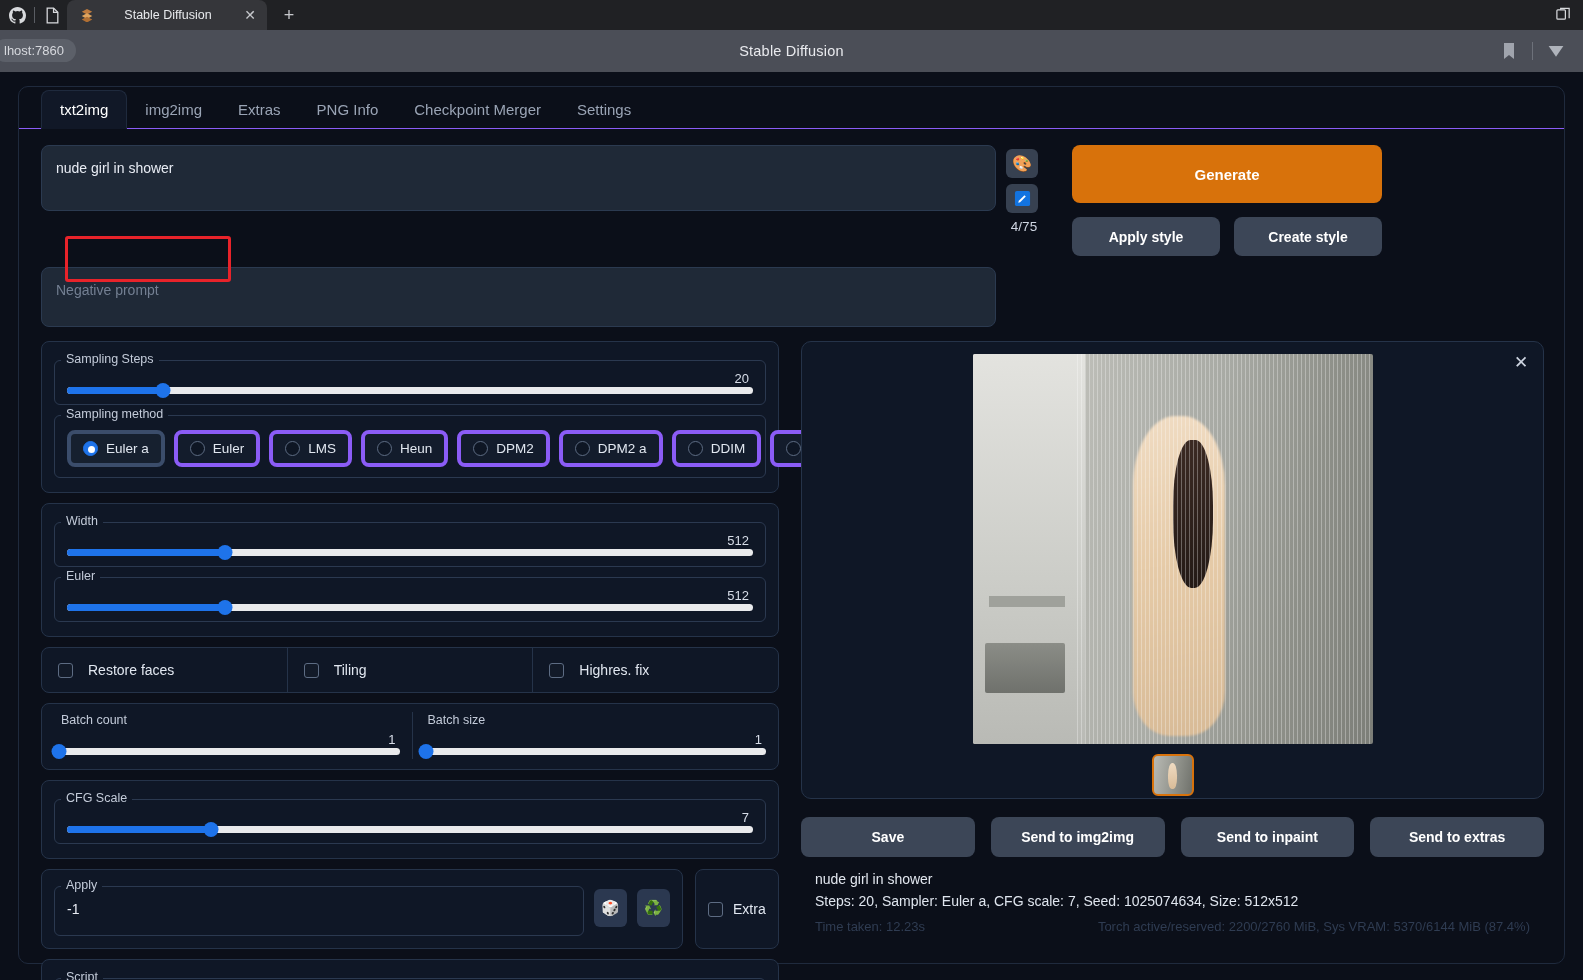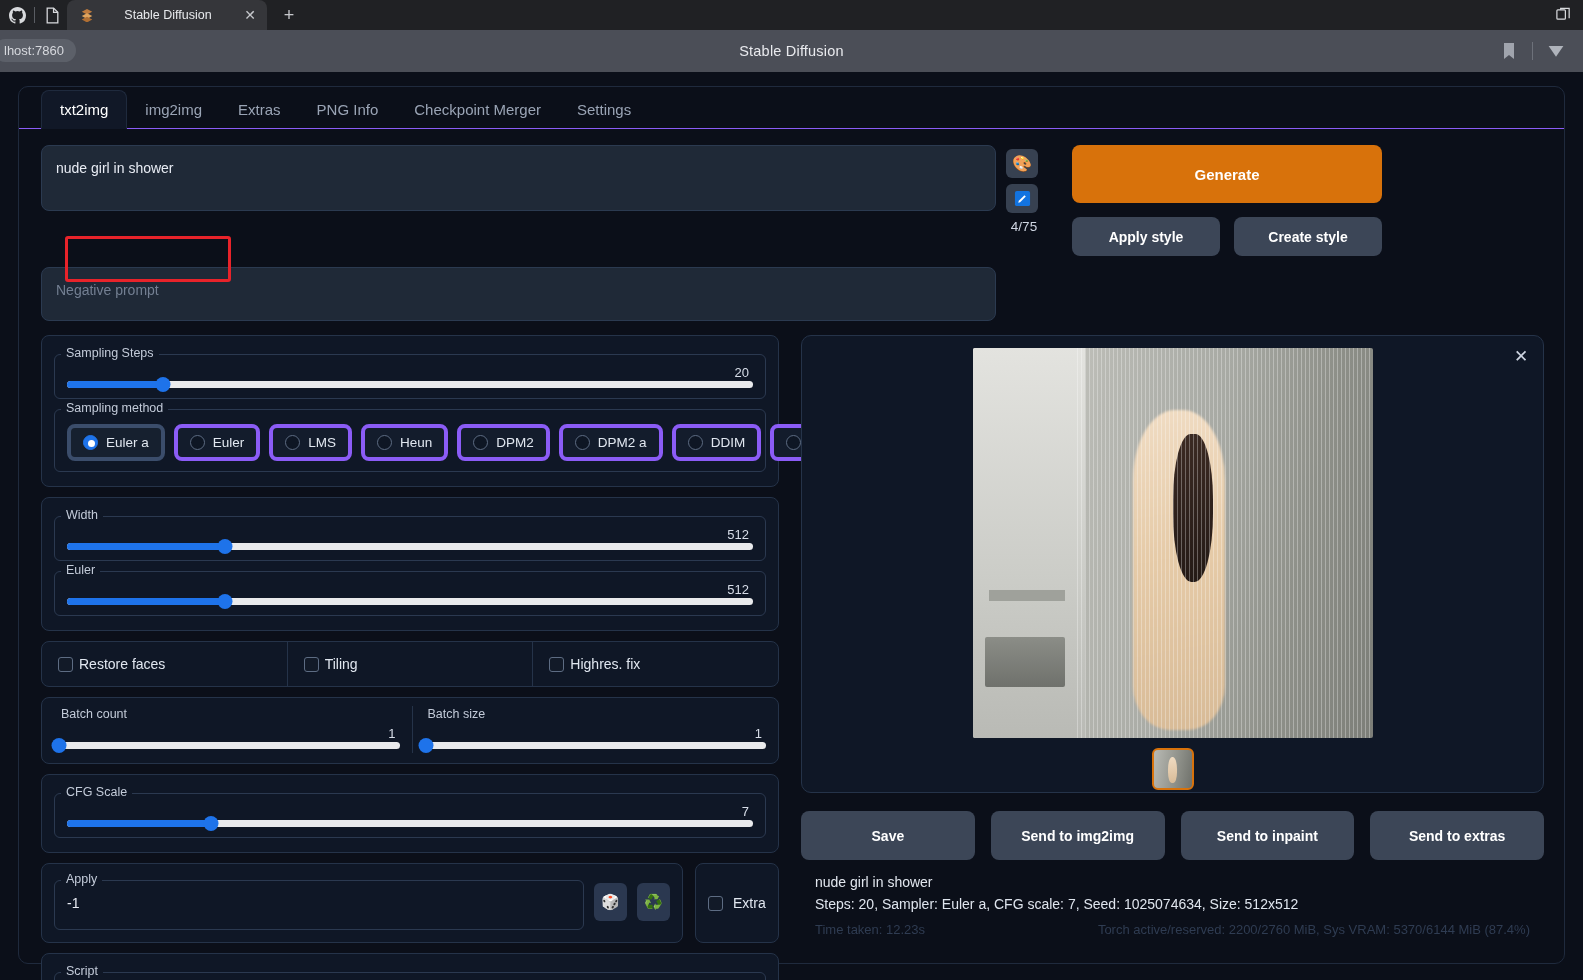--- a/index.html
+++ b/index.html
@@ -81,21 +81,21 @@
 
   .prompt-area { display: flex; padding: 16px 20px 0 22px; gap: 10px; }
   .prompt-left { flex: 1; max-width: 955px; }
   .ta {
     width: 100%; background: #1f2937; border: 1px solid #2b3a50;
     border-radius: 8px; color: #e8ecf4; font-size: 14px;
     padding: 14px 14px; resize: none;
     font-family: "Liberation Sans", sans-serif;
   }
   #posPrompt { height: 66px; }
-  #negPrompt { height: 54px; margin-top: 52px; }
+  #negPrompt { height: 60px; margin-top: 52px; }
   .ta::placeholder { color: #737f92; }
 
   .red-highlight {
     position: absolute; left: 46px; top: 149px; width: 166px; height: 46px;
     border: 3px solid #e8232a; border-radius: 3px; pointer-events: none;
   }
 
   .prompt-icons { width: 36px; padding-top: 4px; }
   .sqbtn {
     width: 32px; height: 29px; background: #374151; border-radius: 6px;
@@ -159,21 +159,21 @@
     border: 1px solid #5d6c83; background: #0e1624; position: relative; flex:none;
   }
   .rdot.on { background: #1e73ea; border-color:#1e73ea; }
   .rdot.on::after {
     content:""; position:absolute; left:4px; top:4px; width:7px; height:7px;
     border-radius:50%; background:#fff;
   }
 
   .check-row { display:flex; border:1px solid #253349; border-radius:8px; background:#0f1726; }
   .check-cell {
-    flex:1; display:flex; align-items:center; gap:6px; padding: 14px 16px;
+    flex:1; display:flex; align-items:center; gap:15px; padding: 14px 16px;
     color:#e1e7f0; font-size:14px;
   }
   .check-cell + .check-cell { border-left: 1px solid #253349; }
   .cbox {
     width:15px; height:15px; border:1px solid #5d6c83; border-radius:3px;
     background:#121a28; flex:none;
   }
 
   .two-cols { display:flex; }
   .two-cols > .half { flex:1; }
@@ -244,21 +244,21 @@
     position: relative;
   }
   .thumb-item::after {
     content:""; position:absolute; left: 38%; top: 18%; width: 24%; height: 70%;
     background: linear-gradient(170deg,#f0dcc3,#d8bb97);
     border-radius: 46% 46% 40% 40%;
   }
 
   .actions { display:flex; gap: 16px; margin-top: 18px; }
   .action-btn {
-    flex:1; height: 49px; background:#3c4657; border-radius: 8px;
+    flex:1; height: 40px; background:#3c4657; border-radius: 8px;
     color:#fff; font-size:14px; font-weight:bold;
     display:flex; align-items:center; justify-content:center;
   }
   .infotext { padding: 14px 14px 0 14px; }
   .info-line1 { color:#e2e7ef; font-size:14px; margin-bottom: 6px;}
   .info-line2 { color:#dfe5ee; font-size:14px; }
   .info-foot { display:flex; justify-content:space-between; margin-top: 10px; }
   .info-dim { color:#2f3c52; font-size:13px; }
 </style>
 </head>

